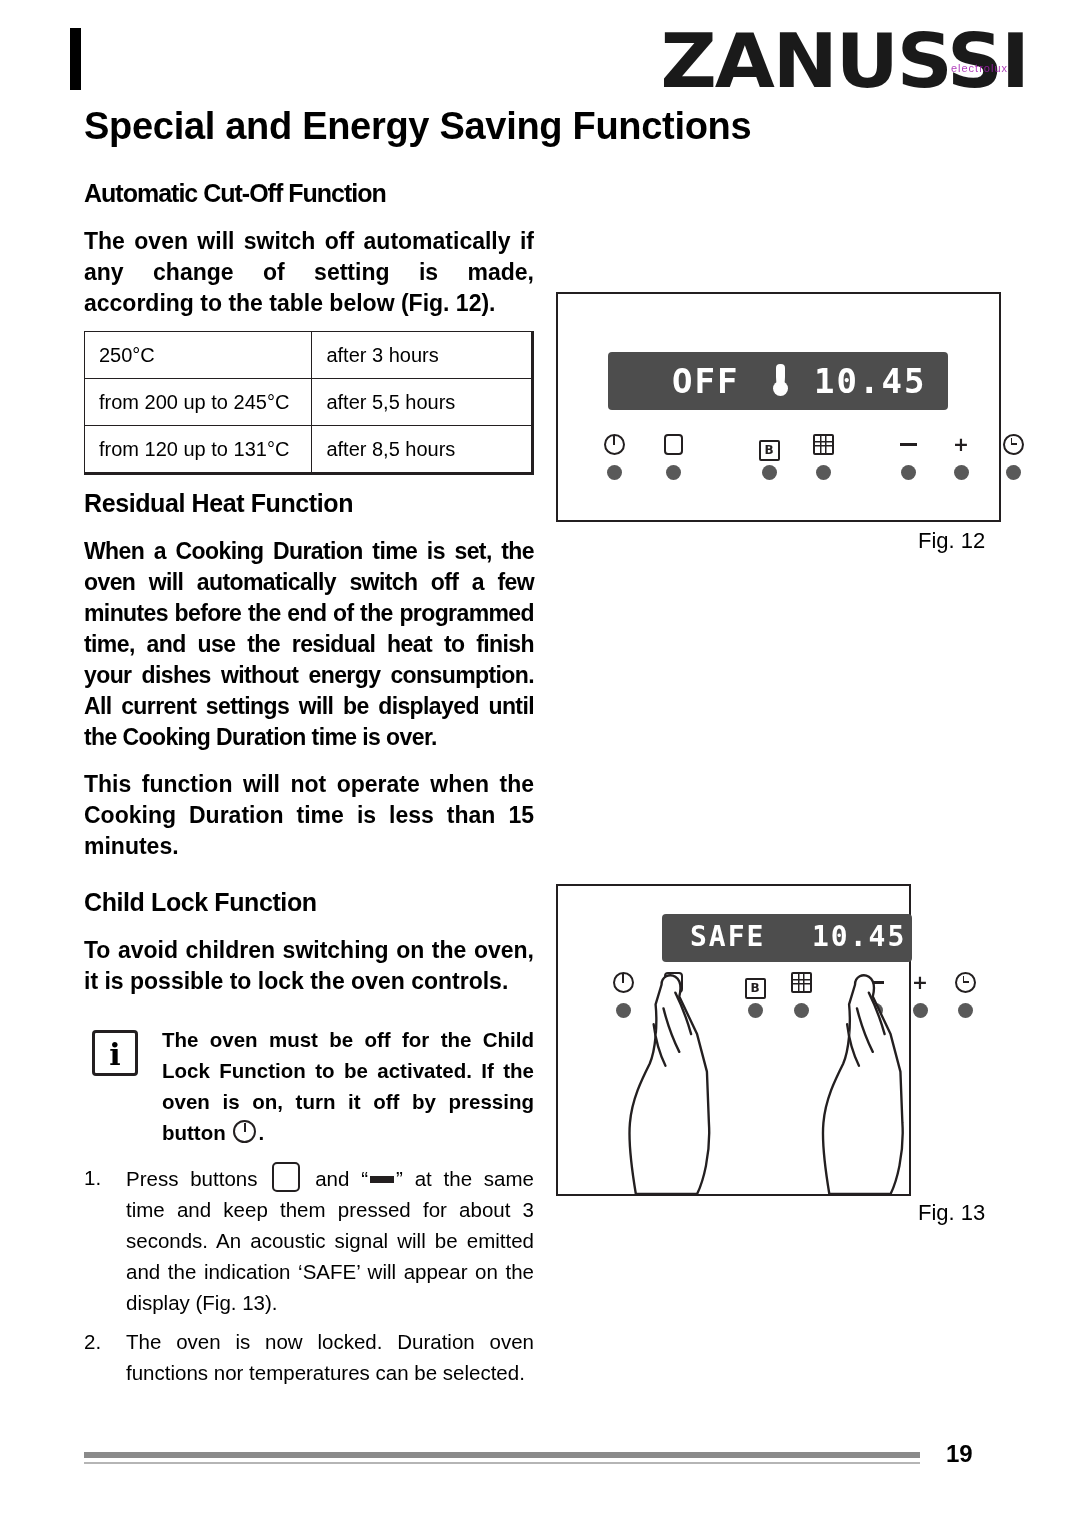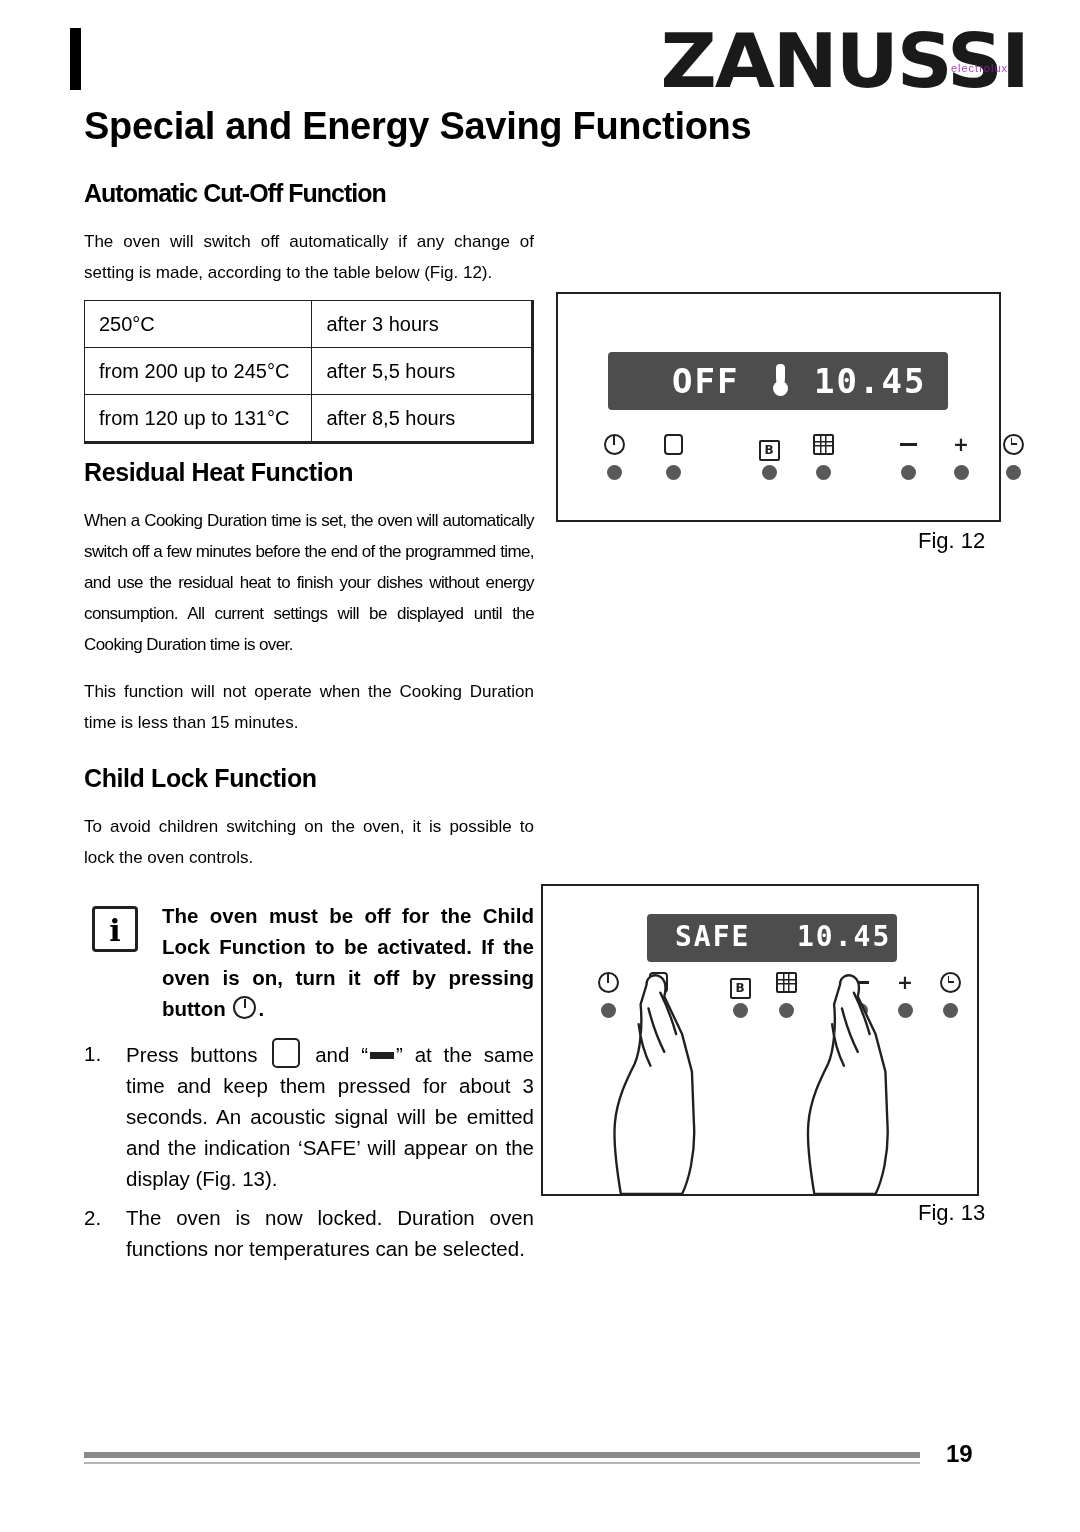--- a/index.html
+++ b/index.html
@@ -63,24 +63,25 @@
     width: 450px;
   }
   h2.sect {
     font-size: 25px;
     font-weight: bold;
     margin: 14px 0 18px 0;
     letter-spacing: -0.4px;
   }
   h2.sect.tight { letter-spacing: -1.0px; }
   p.body {
-    font-size: 17px;
+    font-size: 23px;
     line-height: 31px;
     margin: 16px 0 12px 0;
     text-align: justify;
+    font-weight: bold;
   }
   p.body.narrow { letter-spacing: -0.6px; }
 
   
   table.cutoff {
     border-collapse: collapse;
     width: 450px;
     margin: 12px 0 6px 0;
   }
   table.cutoff td {
@@ -192,21 +193,21 @@
   }
 
   
   .fig {
     position: absolute;
     border: 2px solid #231f20;
     box-sizing: border-box;
     background: #fff;
   }
   #fig12 { left: 556px; top: 292px; width: 445px; height: 230px; }
-  #fig13 { left: 541px; top: 884px; width: 438px; height: 312px; }
+  #fig13 { left: 556px; top: 884px; width: 355px; height: 312px; }
 
   .display {
     position: absolute;
     background: #4d4d4d;
     border-radius: 4px;
   }
   .display .seg {
     font-family: "DejaVu Sans Mono", monospace;
     color: #fff;
     font-weight: bold;

